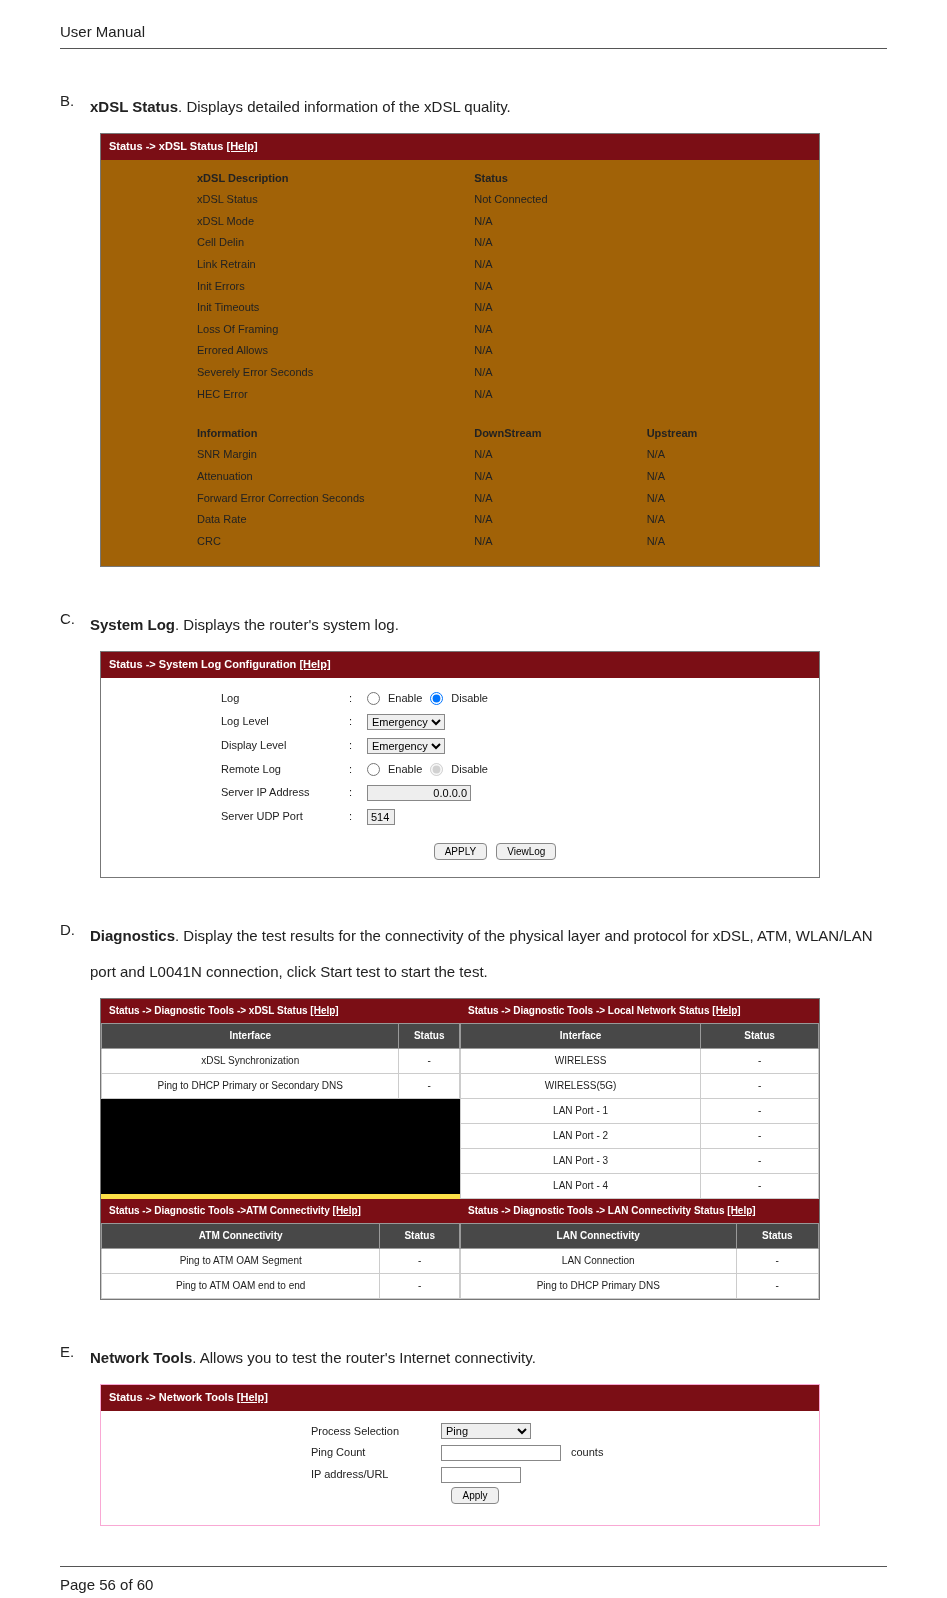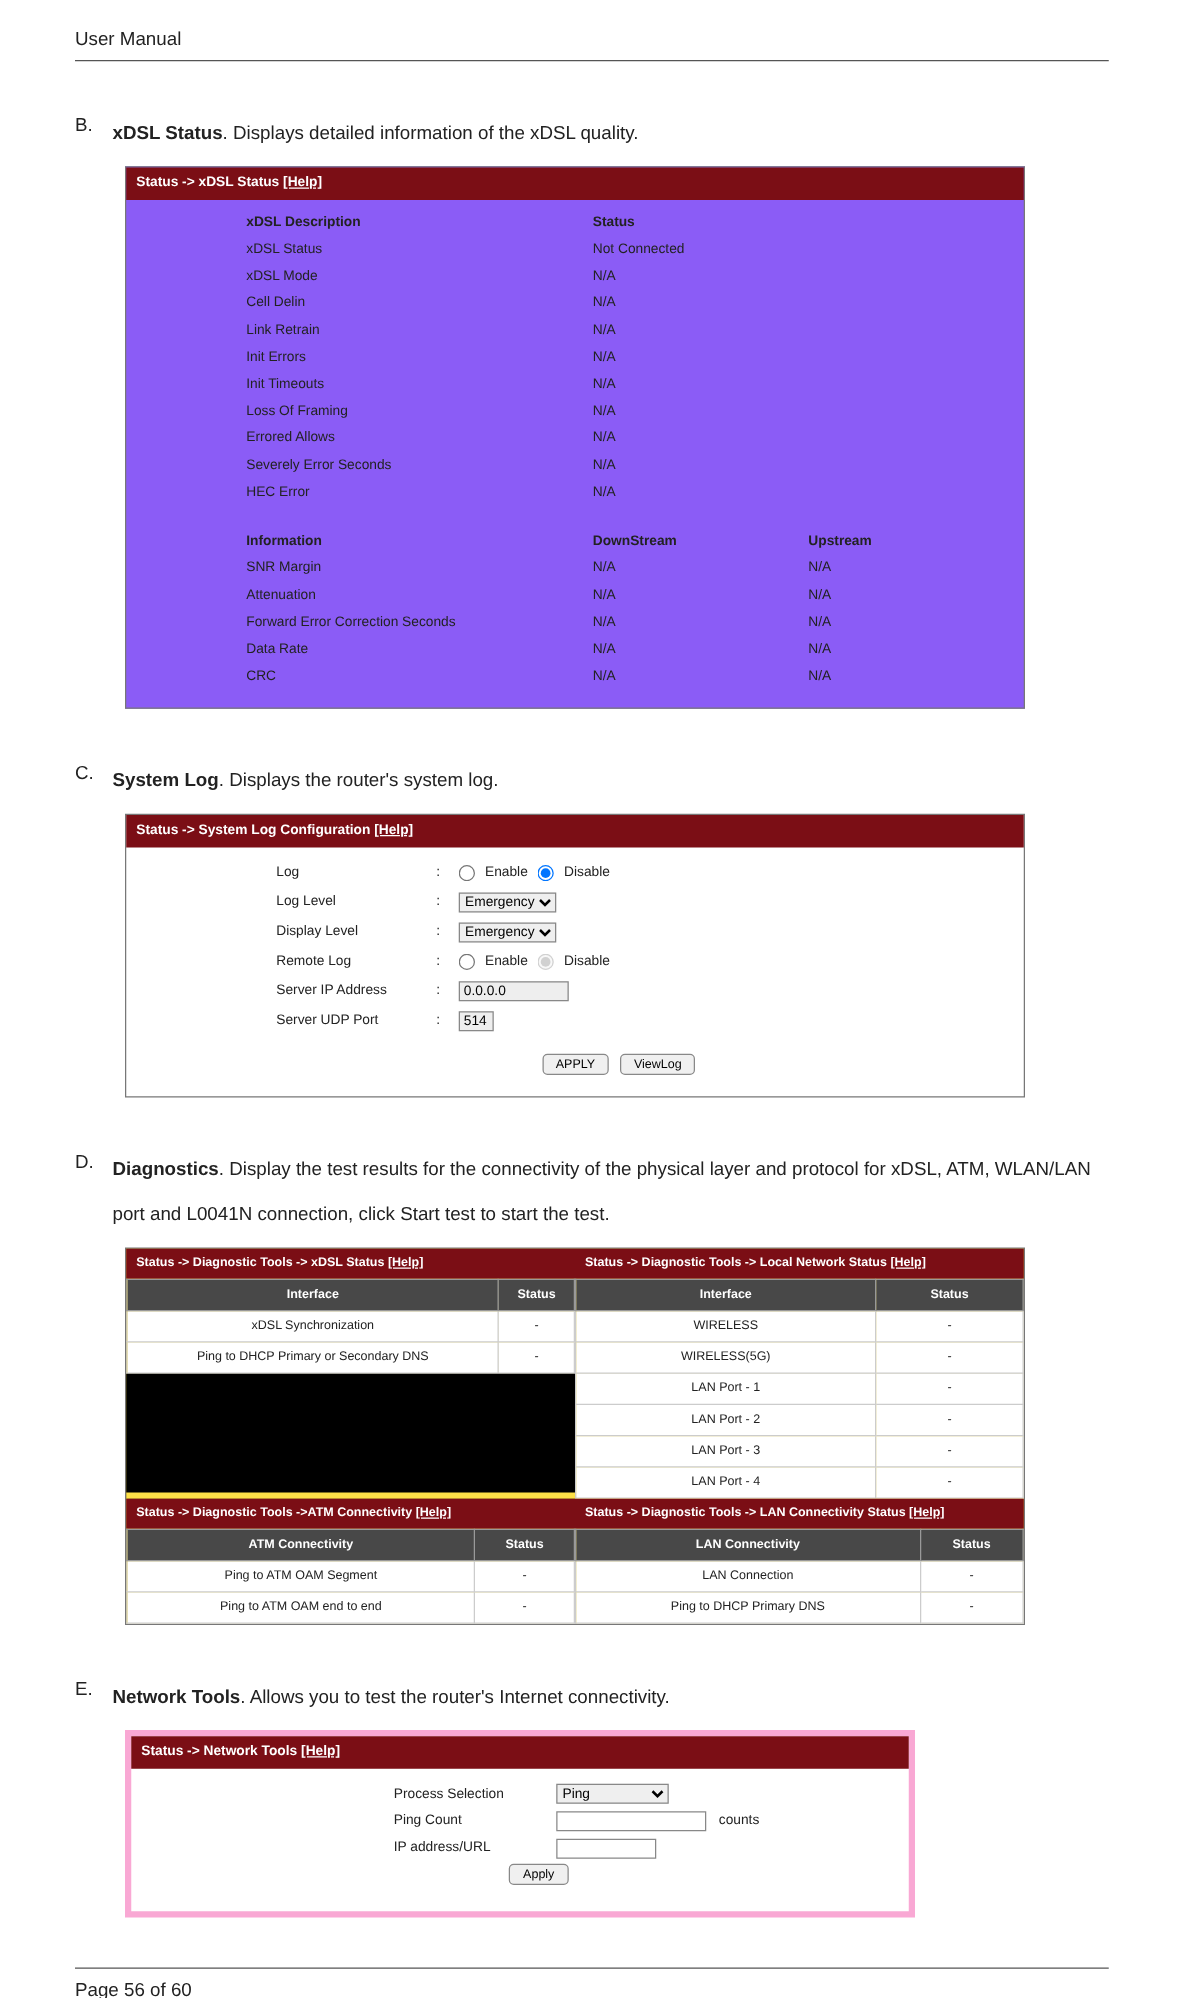--- a/index.html
+++ b/index.html
@@ -15,24 +15,24 @@
   }
   .header-title { font-size: 15px; margin-bottom: 4px; }
   hr.rule { border: none; border-top: 1px solid #555; margin: 0 0 40px 0; }
   hr.rule-bot { border: none; border-top: 1px solid #555; margin: 40px 0 6px 0; }
   .section { margin-bottom: 40px; }
   .section-head { display: flex; gap: 10px; margin-bottom: 8px; }
   .section-letter { width: 20px; flex-shrink: 0; }
   .section-text { flex: 1; line-height: 2.4; }
   .section-title { font-weight: bold; }
   .panel {
-    border: 1px solid #777; background: #8b5cf6; margin-left: 40px;
+    border: 1px solid #777; background: #a16207; margin-left: 40px;
     width: 720px;
   }
-  .panel-e { border: 5px solid #f9a8d4; background:#fff; margin-left:40px; width:632px;}
+  .panel-e { border: 1px solid #f9a8d4; background:#fff; margin-left:40px; width:720px;}
   .panel-sm { border: 1px solid #777; background:#fff; margin-left:40px; width:720px; }
   .crumb {
     background: #7b0e15; color: #fff; font-family: Verdana, sans-serif;
     font-size: 11px; font-weight: bold; padding: 4px 8px;
   }
   .crumb u { text-decoration: underline; }
   .tblwrap { padding: 8px 12px 14px 90px; font-family: Verdana, sans-serif; font-size: 11px;}
   table.info { border-collapse: collapse; width: 100%; }
   table.info td { padding: 2px 6px; vertical-align: top; }
   table.info .hdr td { font-weight: bold; }
@@ -195,21 +195,21 @@
         <div class="syslabel">Remote Log</div>
           <div class="syscolon">:</div>
         <input type="radio" style="">
           <span>Enable</span>
         <input type="radio" checked="" disabled="" style="">
           <span>Disable</span>
       </div>
       <div class="sysrow">
         <div class="syslabel">Server IP Address</div>
           <div class="syscolon">:</div>
-        <input type="text" class="smallin" style="width: 88px;" value="0.0.0.0">
+        <input type="text" class="smallin" style="width: 104px; text-align: right;" value="0.0.0.0">
       </div>
       <div class="sysrow">
         <div class="syslabel">Server UDP Port</div>
           <div class="syscolon">:</div>
         <input type="text" class="smallin" style="width: 28px;" value="514">
       </div>
       <div class="btnrow">
         <button class="smbtn">APPLY</button>
         <button class="smbtn">ViewLog</button>
       </div>

